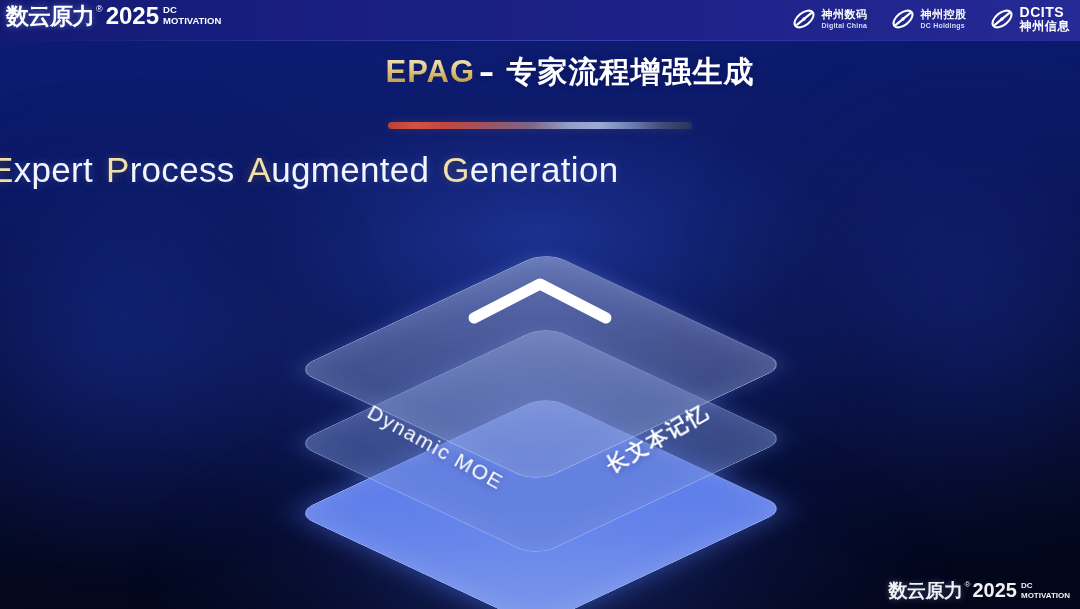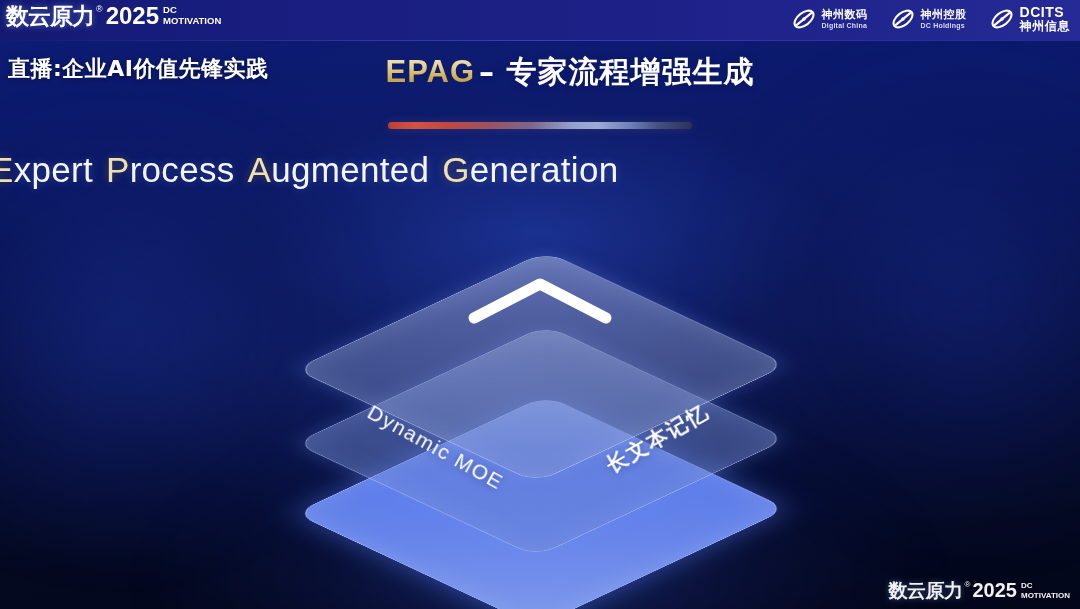--- a/index.html
+++ b/index.html
@@ -332,21 +332,20 @@
         </span>
         <span class="partner-txt">
           <span class="partner-cn big-en">DCITS</span>
           <span class="partner-en cn-sub">神州信息</span>
         </span>
       </div>
 
     </div>
   </div>
 
-  <div class="live-line">直播:企业AI价值先锋实践</div>
 
   <div class="title">
     <span class="title-inner">
       <span class="title-gold">EPAG</span><span class="title-cn">– 专家流程增强生成</span>
     </span>
   </div>
 
   <div class="divider"></div>
 
   <div class="subtitle">

